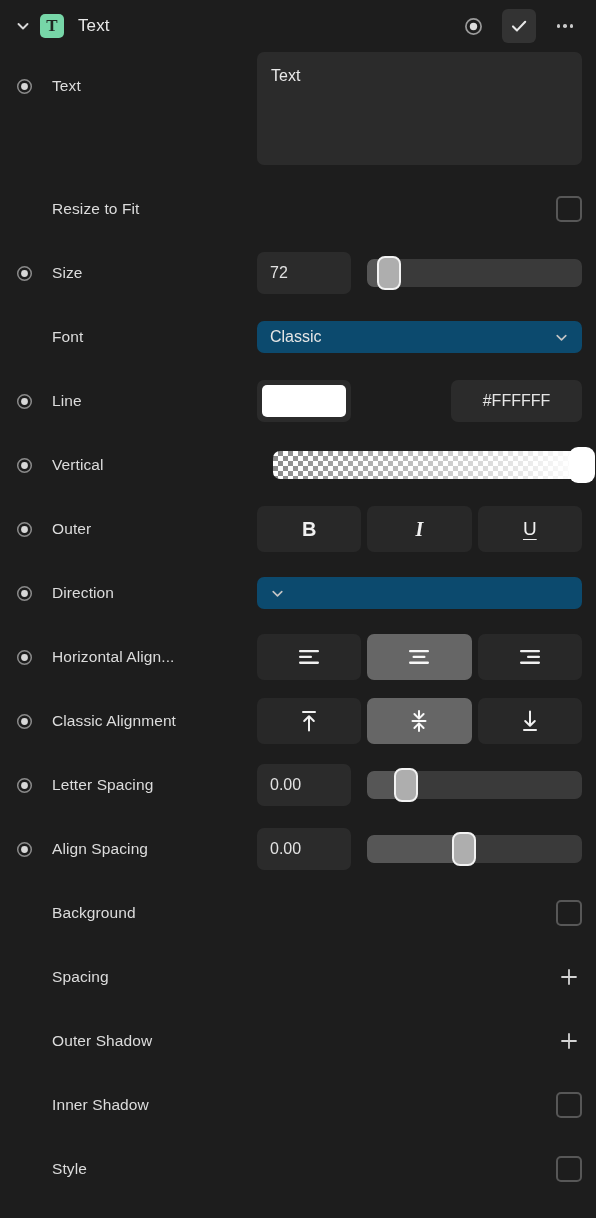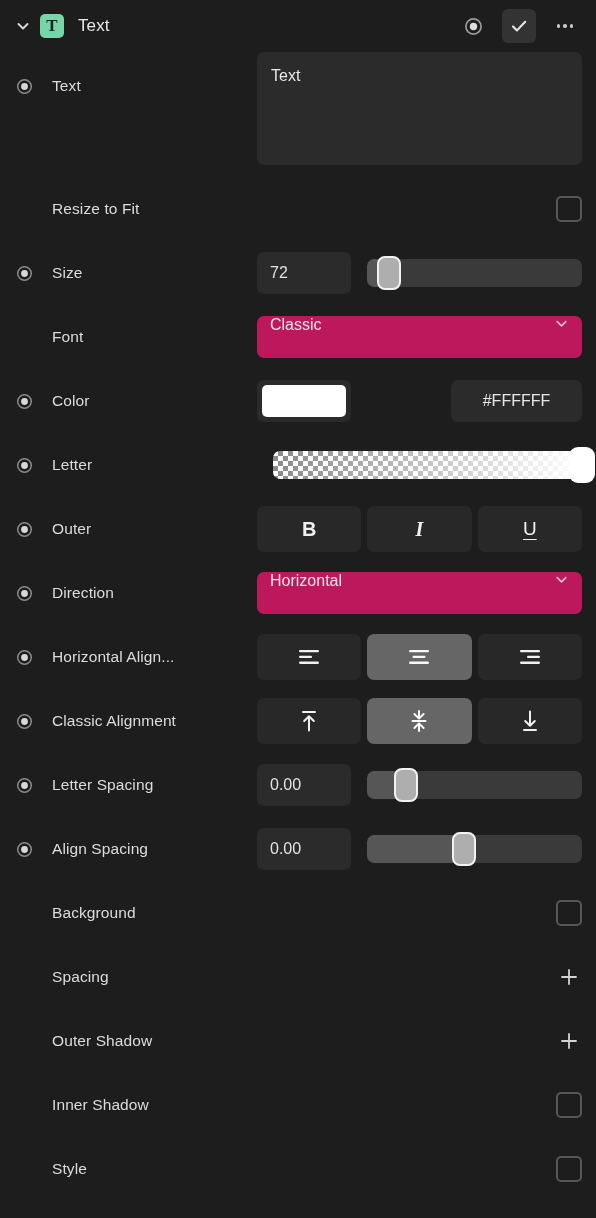--- a/index.html
+++ b/index.html
@@ -212,25 +212,25 @@
     top: 50%;
     transform: translate(-50%, -50%);
     width: 26px; height: 36px;
     border-radius: 9px;
     background: #ffffff;
   }
 
   
   .dropdown {
     width: 325px;
-    height: 42px;
-    background: #be185d;
-    border-radius: 7px;
-    display: flex;
-    align-items: flex-start;
+    height: 32px;
+    background: #0c4a6e;
+    border-radius: 7px;
+    display: flex;
+    align-items: center;
     padding: 0 13px;
     cursor: pointer;
   }
   .dropdown .dd-value {
     flex: 1 1 auto;
     font-size: 16px;
     color: #e6e6e6;
   }
   .dropdown .dd-caret { display: flex; align-items: center; }
 
@@ -383,37 +383,37 @@
     </div>
   </div>
 
   <div class="row row-h64">
     <div class="kf">
       <svg width="17" height="17" viewBox="0 0 17 17">
           <circle cx="8.5" cy="8.5" r="6.8" fill="none" stroke="#8a8a8a" stroke-width="1.5"></circle>
           <circle cx="8.5" cy="8.5" r="3.4" fill="#d8d8d8"></circle>
         </svg>
     </div>
-    <div class="label">Color</div>
+    <div class="label">Line</div>
     <div class="ctrl">
       <div class="swatch-wrap">
         <div class="swatch" id="color-swatch" style="background: rgb(255, 255, 255);"></div>
       </div>
       <input class="hexfield" value="#FFFFFF" style="">
     </div>
   </div>
 
   <div class="row row-h64">
     <div class="kf">
       <svg width="17" height="17" viewBox="0 0 17 17">
           <circle cx="8.5" cy="8.5" r="6.8" fill="none" stroke="#8a8a8a" stroke-width="1.5"></circle>
           <circle cx="8.5" cy="8.5" r="3.4" fill="#d8d8d8"></circle>
         </svg>
     </div>
-    <div class="label">Letter</div>
+    <div class="label">Vertical</div>
     <div class="ctrl">
       <div class="opacity-slider">
         <div class="otrack"></div>
         <div class="oknob" id="opacity-knob" style="left: 100%;"></div>
       </div>
     </div>
   </div>
 
   <div class="row row-h64">
     <div class="kf">
@@ -441,21 +441,20 @@
   <div class="row row-h64">
     <div class="kf">
       <svg width="17" height="17" viewBox="0 0 17 17">
           <circle cx="8.5" cy="8.5" r="6.8" fill="none" stroke="#8a8a8a" stroke-width="1.5"></circle>
           <circle cx="8.5" cy="8.5" r="3.4" fill="#d8d8d8"></circle>
         </svg>
     </div>
     <div class="label">Direction</div>
     <div class="ctrl">
       <div class="dropdown">
-        <div class="dd-value">Horizontal</div>
         <div class="dd-caret">
           <svg width="15" height="15" viewBox="0 0 15 15">
               <path d="M3.2 5.6 L7.5 9.9 L11.8 5.6" fill="none" stroke="#c5c5c5" stroke-width="1.6" stroke-linecap="round" stroke-linejoin="round"></path>
             </svg>
         </div>
       </div>
     </div>
   </div>
 
   <div class="row row-h64">

